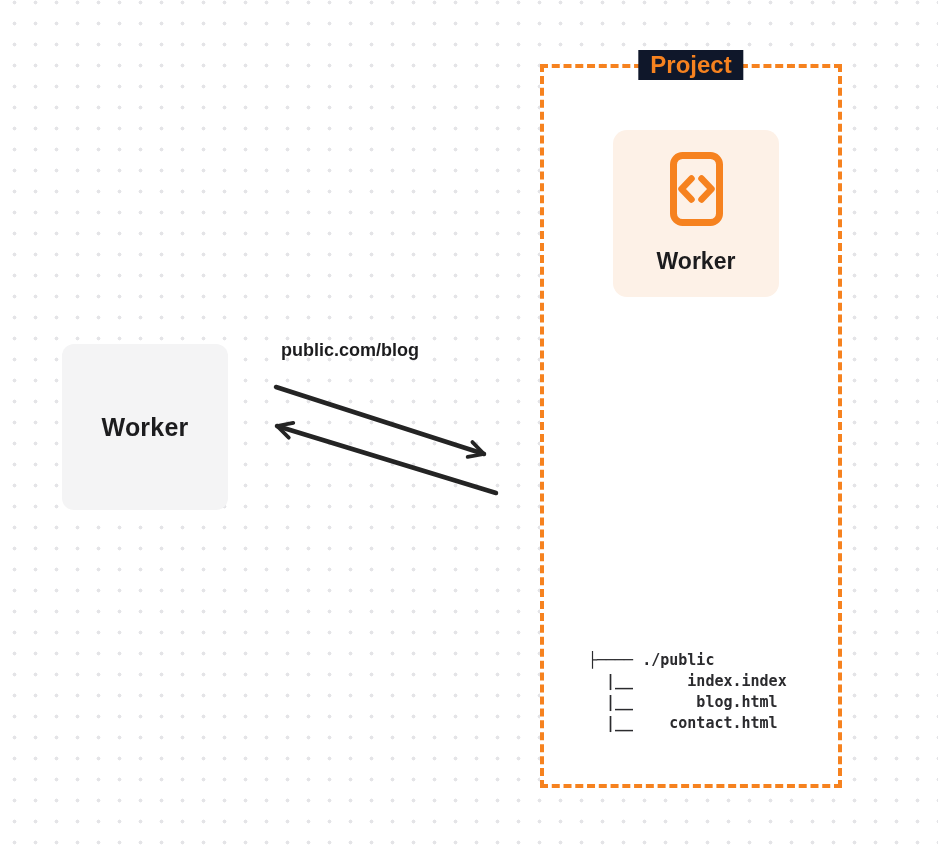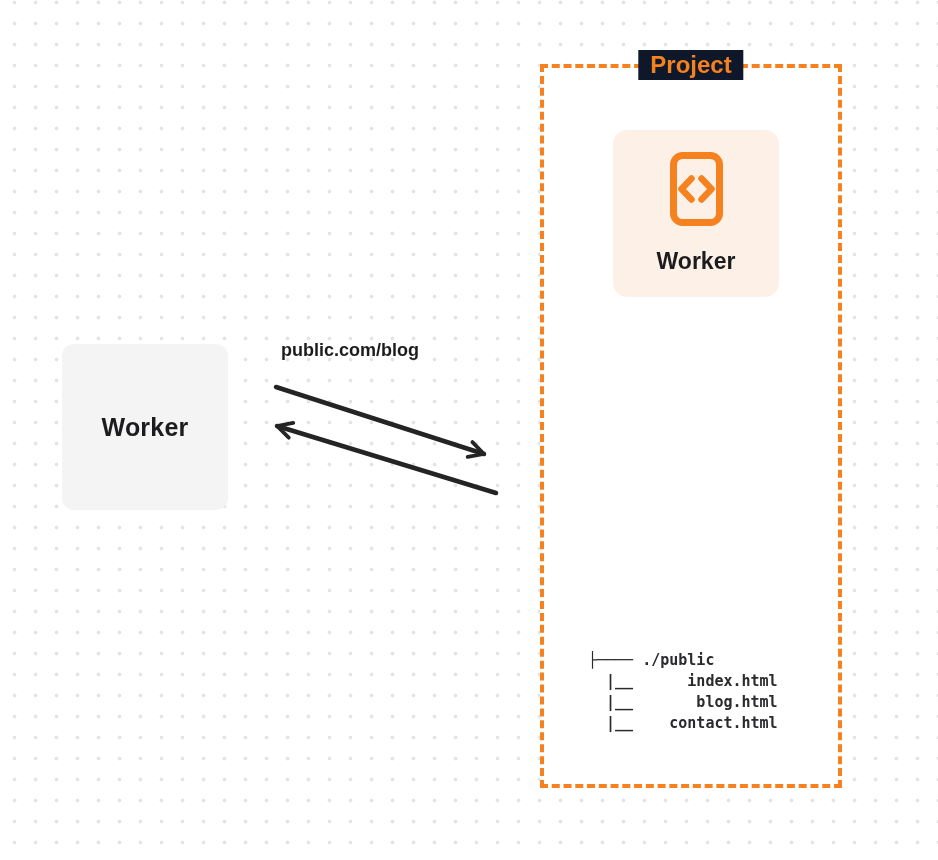--- a/index.html
+++ b/index.html
@@ -106,16 +106,16 @@
     <svg class="icon-svg" width="53" height="74" viewBox="0 0 53 74">
       <rect x="3.5" y="3.5" width="46" height="67" rx="9" fill="none" stroke="#f6821f" stroke-width="7"></rect>
       <path d="M21.5 26.5 L11.5 37 L21.5 47.5" fill="none" stroke="#f6821f" stroke-width="6.5" stroke-linecap="round" stroke-linejoin="round"></path>
       <path d="M31.5 26.5 L41.5 37 L31.5 47.5" fill="none" stroke="#f6821f" stroke-width="6.5" stroke-linecap="round" stroke-linejoin="round"></path>
     </svg>
     <div class="card-label">Worker</div>
   </div>
 
 
   <pre class="file-tree">├──── ./public
-  |__      index.html
+  |__      index.index
   |__       blog.html
   |__    contact.html</pre>
 </div>
 
 </body></html>

